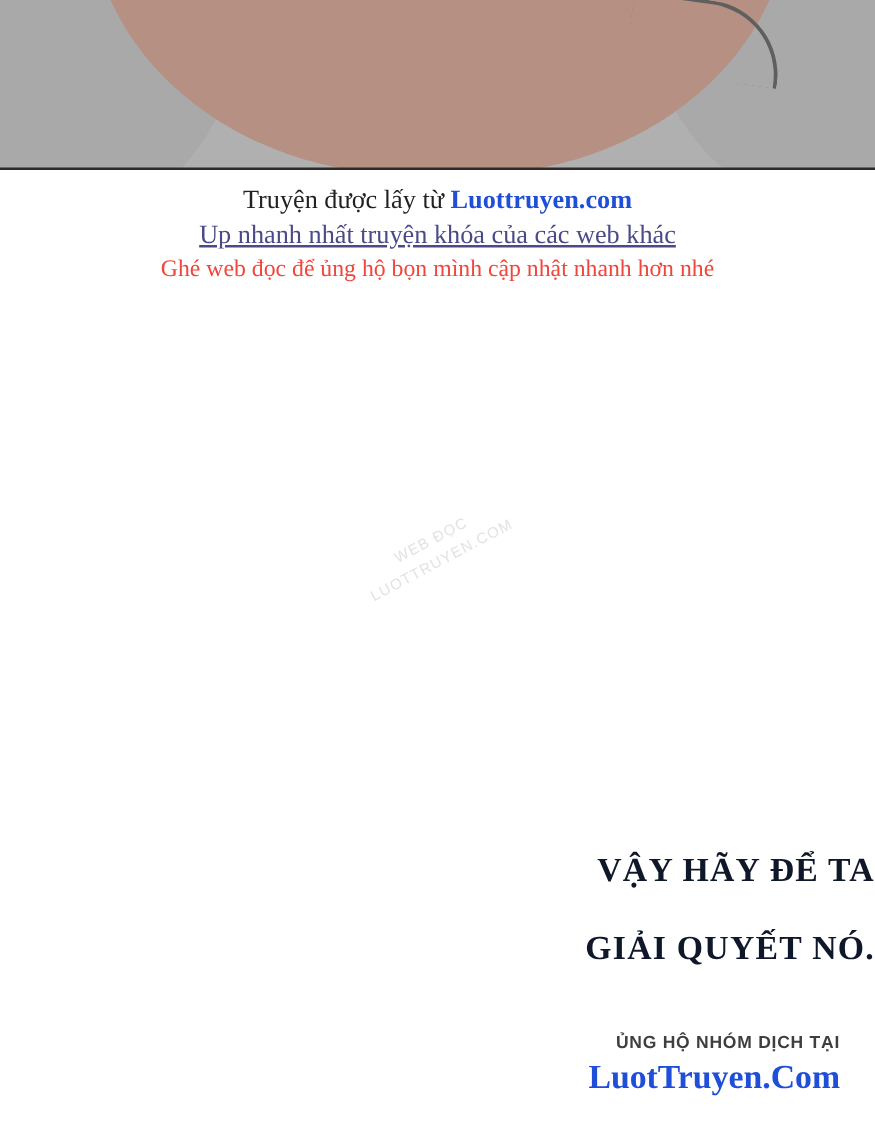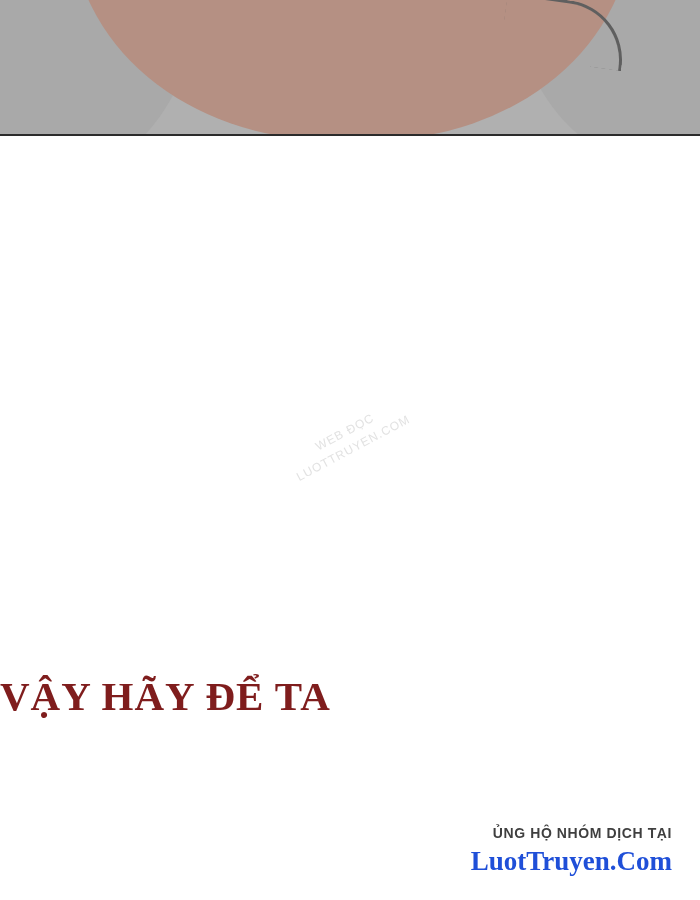--- a/index.html
+++ b/index.html
@@ -127,25 +127,25 @@
     font-family: "Liberation Sans", sans-serif;
     user-select: none;
   }
 
   
   .dialogue {
     position: absolute;
     left: 0;
     top: 665px;
     width: 700px;
-    text-align: left;
-    color: #7f1d1d;
+    text-align: right;
+    color: #0f172a;
     font-family: "Liberation Serif", serif;
     font-weight: bold;
-    font-size: 41px;
+    font-size: 27px;
     line-height: 62px;
     letter-spacing: 1px;
   }
   .dialogue div { white-space: nowrap; }
 
   
   .footer {
     position: absolute;
     right: 28px;
     bottom: 22px;
@@ -174,28 +174,36 @@
 <div class="page">
 
   <div class="art-panel">
     <div class="art-shade-left"></div>
     <div class="art-shade-right"></div>
     <div class="art-figure"></div>
     <div class="art-line-right"></div>
   </div>
   <div class="art-divider"></div>
 
+  <div class="promo">
+    <div class="promo-line1">
+      <span>Truyện được lấy từ </span><span class="brand">Luottruyen.com</span>
+    </div>
+    <div class="promo-line2">Up nhanh nhất truyện khóa của các web khác</div>
+    <div class="promo-line3">Ghé web đọc để ủng hộ bọn mình cập nhật nhanh hơn nhé</div>
+  </div>
 
   <div class="watermark">
     <div>WEB ĐỌC</div>
     <div>LUOTTRUYEN.COM</div>
   </div>
 
   <div class="dialogue">
     <div>VẬY HÃY ĐỂ TA</div>
+    <div>GIẢI QUYẾT NÓ.</div>
   </div>
 
   <div class="footer">
     <div class="footer-top">ỦNG HỘ NHÓM DỊCH TẠI</div>
     <div class="footer-brand">LuotTruyen.Com</div>
   </div>
 
 </div>
 
 </body></html>

